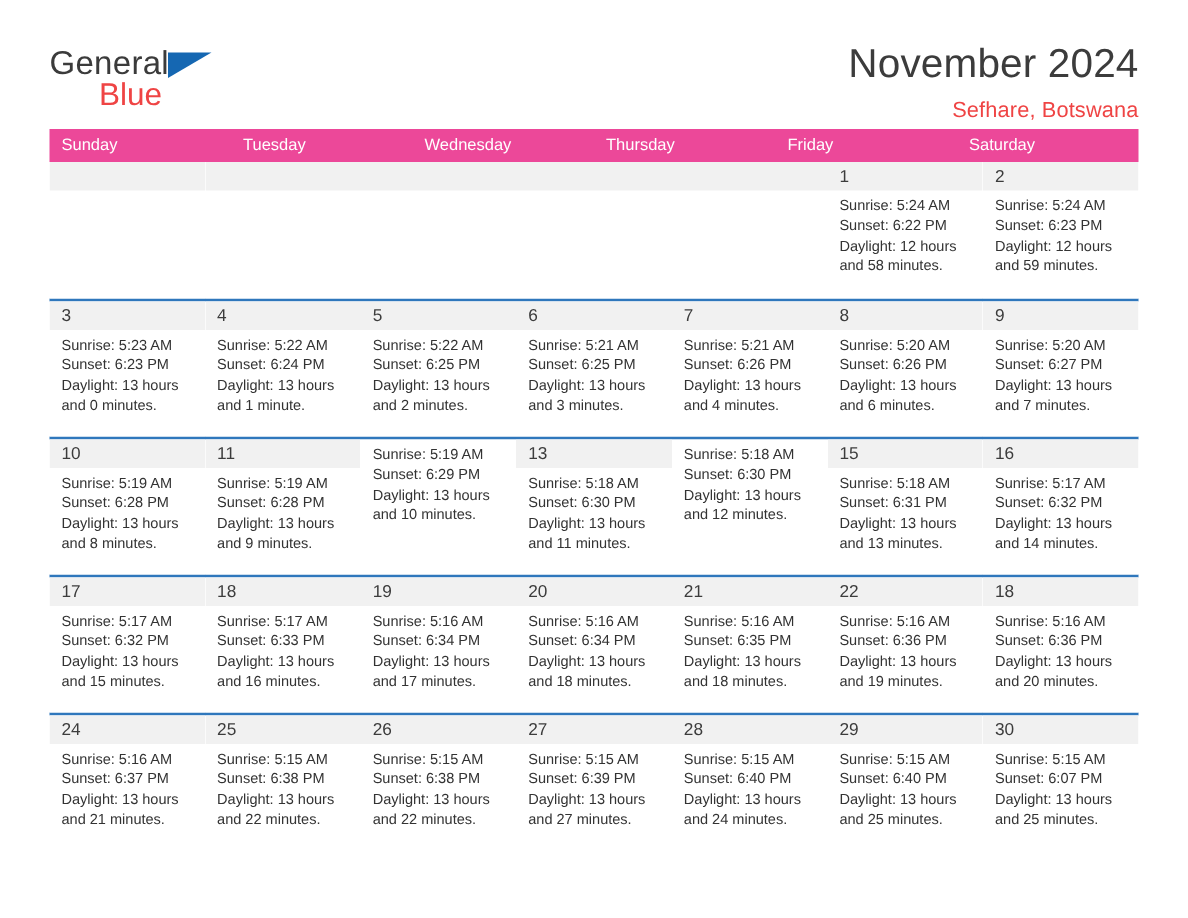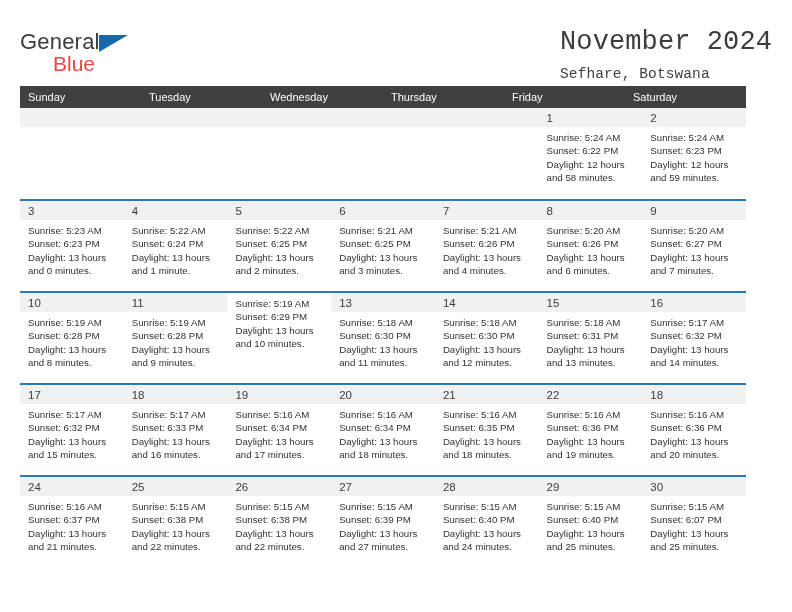--- a/index.html
+++ b/index.html
@@ -12,21 +12,21 @@
     height: 612px;
     font-family: "Liberation Sans", sans-serif;
     color: #222222;
     overflow: hidden;
   }
   .page {
     position: relative;
     width: 792px;
     height: 472px;
     box-sizing: border-box;
-    padding: 0 20px;
+    padding: 0 33px;
   }
 
   
   .header {
     display: flex;
     align-items: flex-start;
     justify-content: space-between;
     padding-top: 28px;
     height: 72px;
     box-sizing: border-box;
@@ -57,46 +57,45 @@
   }
   .logo-blue {
     position: absolute;
     left: 33px;
     top: 25px;
     font-size: 21px;
     color: #ef4444;
     font-family: "Liberation Sans", sans-serif;
   }
   .titlebox {
-    text-align: left;
+    text-align: right;
     padding-top: 0px;
-    font-family: Liberation Mono, monospace;
   }
   .cal-title {
     font-size: 27px;
     color: #3c3c3c;
     font-weight: normal;
     line-height: 1.1;
     letter-spacing: 0.1px;
   }
   .cal-sub {
     font-size: 14.5px;
-    color: #404040;
+    color: #ef4444;
     margin-top: 8px;
     letter-spacing: 0.1px;
   }
 
   
   .calendar {
     width: 726px;
     margin-top: 3px;
   }
   .dow-row {
     display: flex;
-    background: #404040;
+    background: #ec4899;
     height: 22px;
     margin-top: 14px;
   }
   .dow {
     flex: 1 1 0;
     color: #ffffff;
     font-size: 11px;
     line-height: 22px;
     padding-left: 8px;
     box-sizing: border-box;
@@ -307,21 +306,20 @@
           <div class="cell">
             <div class="daynum-band"><span class="daynum">13</span></div>
             <div class="cell-body">
               <div class="cell-line">Sunrise: 5:18 AM</div>
               <div class="cell-line">Sunset: 6:30 PM</div>
               <div class="cell-line">Daylight: 13 hours</div>
               <div class="cell-line">and 11 minutes.</div>
             </div>
           </div>
           <div class="cell">
-            <div class="daynum-band"><span class="daynum">14</span></div>
             <div class="cell-body">
               <div class="cell-line">Sunrise: 5:18 AM</div>
               <div class="cell-line">Sunset: 6:30 PM</div>
               <div class="cell-line">Daylight: 13 hours</div>
               <div class="cell-line">and 12 minutes.</div>
             </div>
           </div>
           <div class="cell">
             <div class="daynum-band"><span class="daynum">15</span></div>
             <div class="cell-body">

